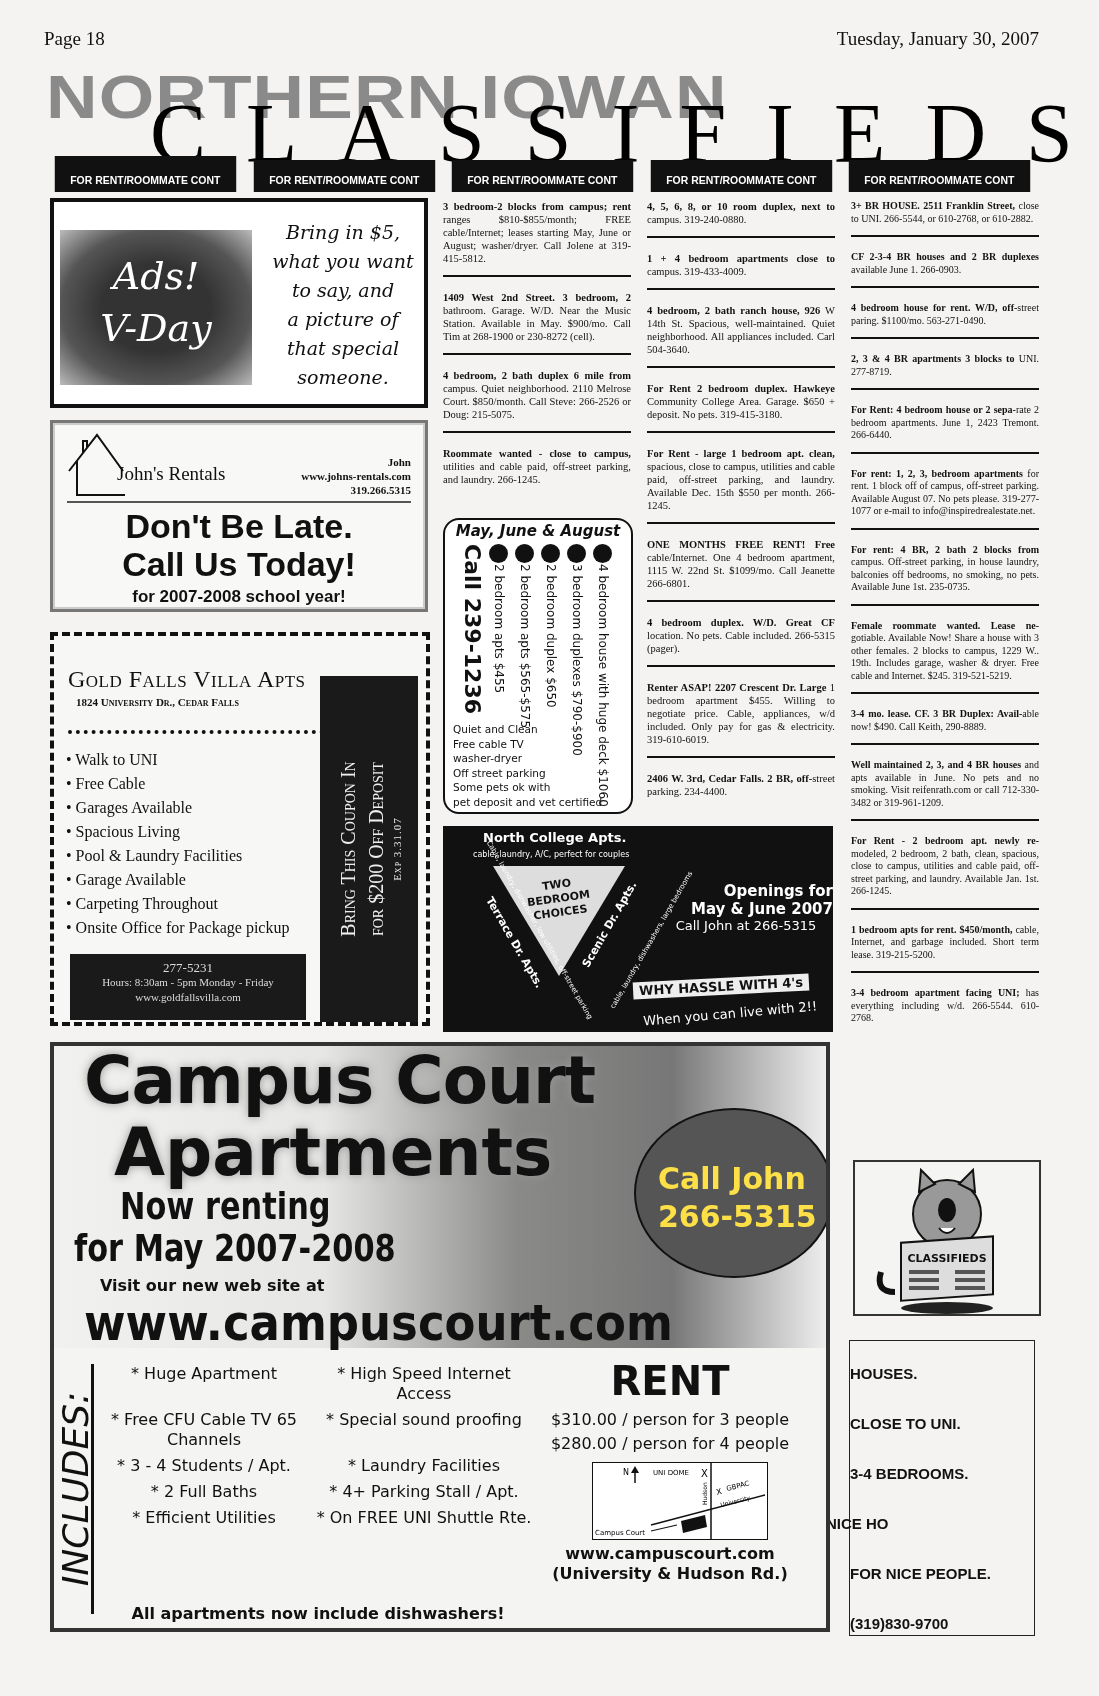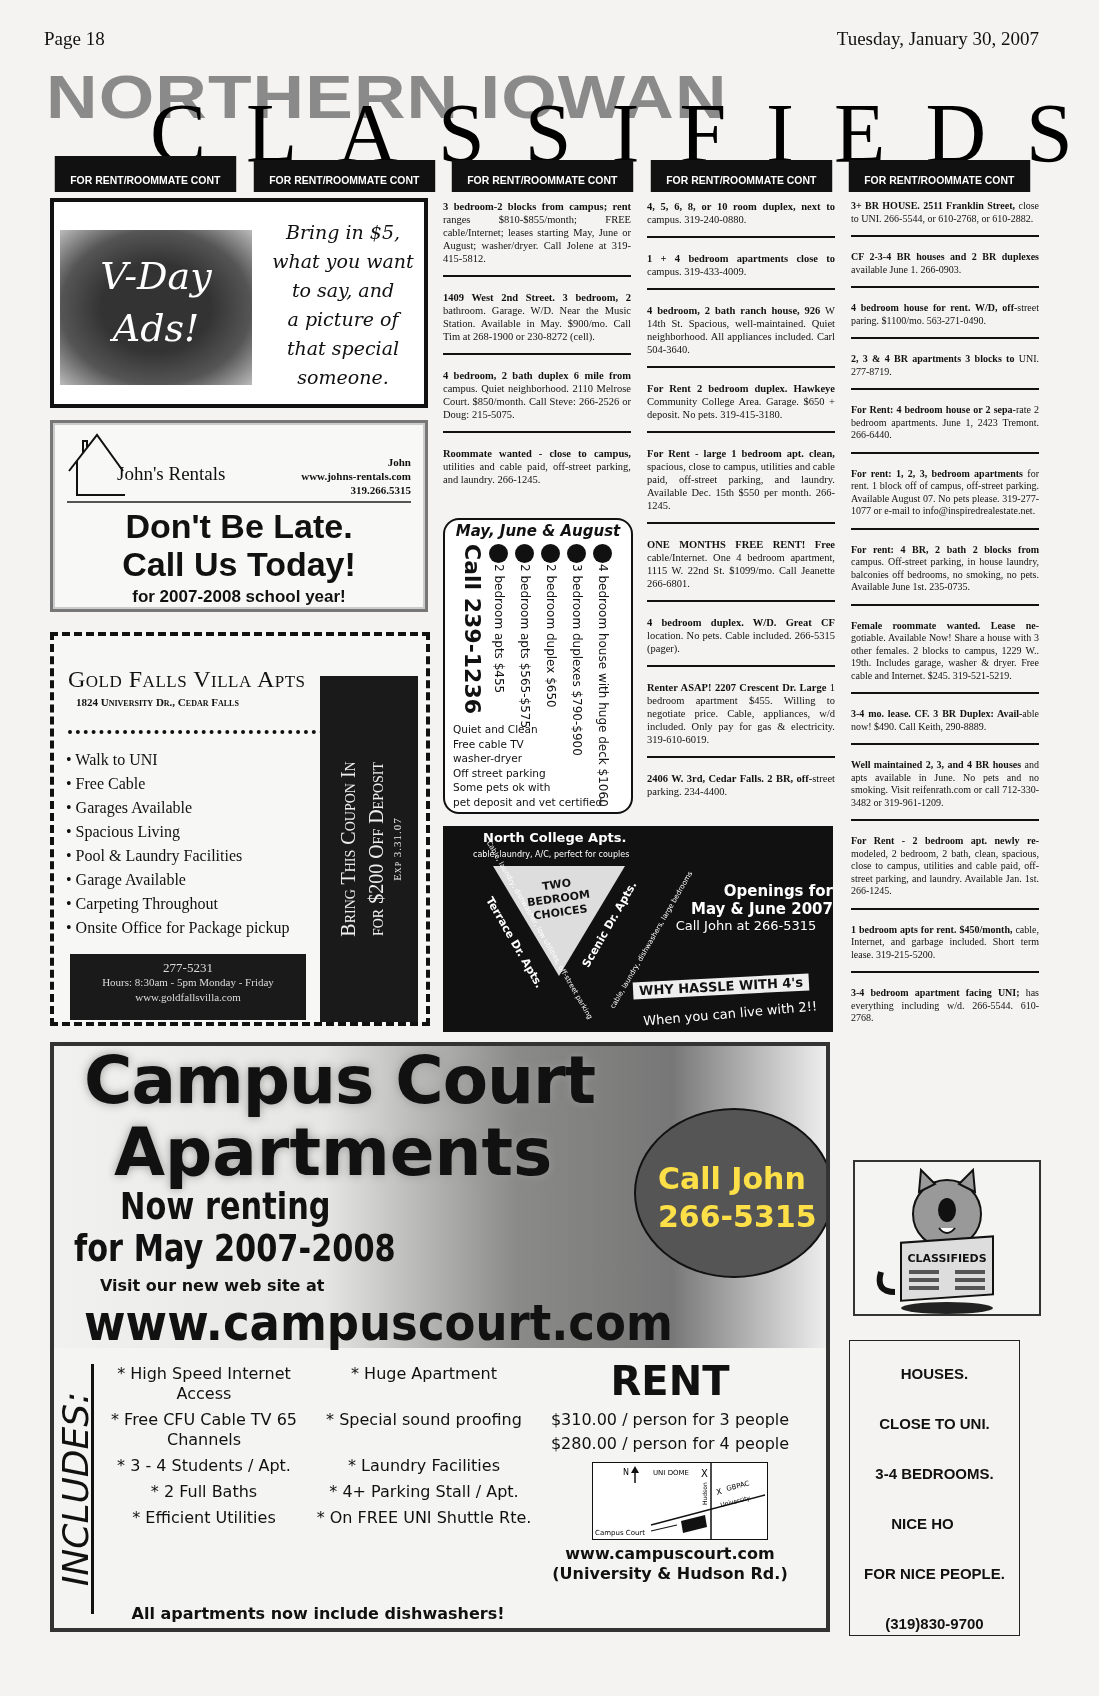--- a/index.html
+++ b/index.html
@@ -84,43 +84,43 @@
   .cc-feats { position: absolute; left: 40px; top: 318px; width: 440px; display: grid; grid-template-columns: 1fr 1fr; row-gap: 6px; font-size: 16px; line-height: 20px; text-align: center; }
   .cc-dish { position: absolute; left: 44px; top: 558px; width: 440px; text-align: center; font-weight: bold; font-size: 16px; }
   .cc-rent { position: absolute; left: 496px; top: 312px; width: 240px; text-align: center; font-weight: 900; font-size: 40px; }
   .cc-price { position: absolute; left: 496px; top: 362px; width: 240px; text-align: center; font-size: 16px; line-height: 24px; }
   .cc-map { position: absolute; left: 538px; top: 416px; width: 176px; height: 78px; border: 1.5px solid #111; background: #fff; font-size: 8px; }
   .cc-web { position: absolute; left: 496px; top: 498px; width: 240px; text-align: center; font-weight: bold; font-size: 16px; line-height: 20px; }
 
   
   .cat { left: 853px; top: 1160px; width: 188px; height: 156px; border: 2px solid #333; background: #f4f4f2; }
   
-  .houses { left: 849px; top: 1340px; width: 171px; height: 296px; border: 1.5px solid #222; font-family: "Liberation Sans", sans-serif; font-weight: bold; text-align: center; }
+  .houses { left: 849px; top: 1340px; width: 186px; height: 296px; border: 1.5px solid #222; font-family: "Liberation Sans", sans-serif; font-weight: bold; text-align: left; }
   .houses div { position: absolute; left: 0; right: 0; font-size: 15px; }
 </style>
 </head>
 <body>
 
 <div class="abs pagenum">Page 18</div>
 <div class="abs date">Tuesday, January 30, 2007</div>
 <div class="abs masthead-ni">NORTHERN IOWAN</div>
 <div class="abs masthead-cl">CLASSIFIEDS</div>
 
 <div class="abs header-bar">
   <div class="hb">FOR RENT/ROOMMATE CONT</div>
   <div class="hb">FOR RENT/ROOMMATE CONT</div>
   <div class="hb">FOR RENT/ROOMMATE CONT</div>
   <div class="hb">FOR RENT/ROOMMATE CONT</div>
   <div class="hb">FOR RENT/ROOMMATE CONT</div>
 </div>
 
 <div class="abs vday">
   <div class="vday-pic">
+    <div>Ads!</div>
     <div>V-Day</div>
-    <div>Ads!</div>
   </div>
   <div class="vday-text">
     <div>Bring in $5,</div>
     <div>what you want</div>
     <div>to say, and</div>
     <div>a picture of</div>
     <div>that special</div>
     <div>someone.</div>
   </div>
 </div>
@@ -295,22 +295,22 @@
   <div class="cc-visit">Visit our new web site at</div>
   <div class="cc-url">www.campuscourt.com</div>
   <div class="cc-circle">
     <div>Call John</div>
     <div>266-5315</div>
   </div>
   <div class="cc-includes">
       <span>INCLUDES:</span>
     </div>
   <div class="cc-feats">
+    <div>* Huge Apartment</div>
     <div>* High Speed Internet Access</div>
-    <div>* Huge Apartment</div>
     <div>* Free CFU Cable TV 65 Channels</div>
     <div>* Special sound proofing</div>
     <div>* 3 - 4 Students / Apt.</div>
     <div>* Laundry Facilities</div>
     <div>* 2 Full Baths</div>
     <div>* 4+ Parking Stall / Apt.</div>
     <div>* Efficient Utilities</div>
     <div>* On FREE UNI Shuttle Rte.</div>
   </div>
   <div class="cc-dish">All apartments now include dishwashers!</div>

